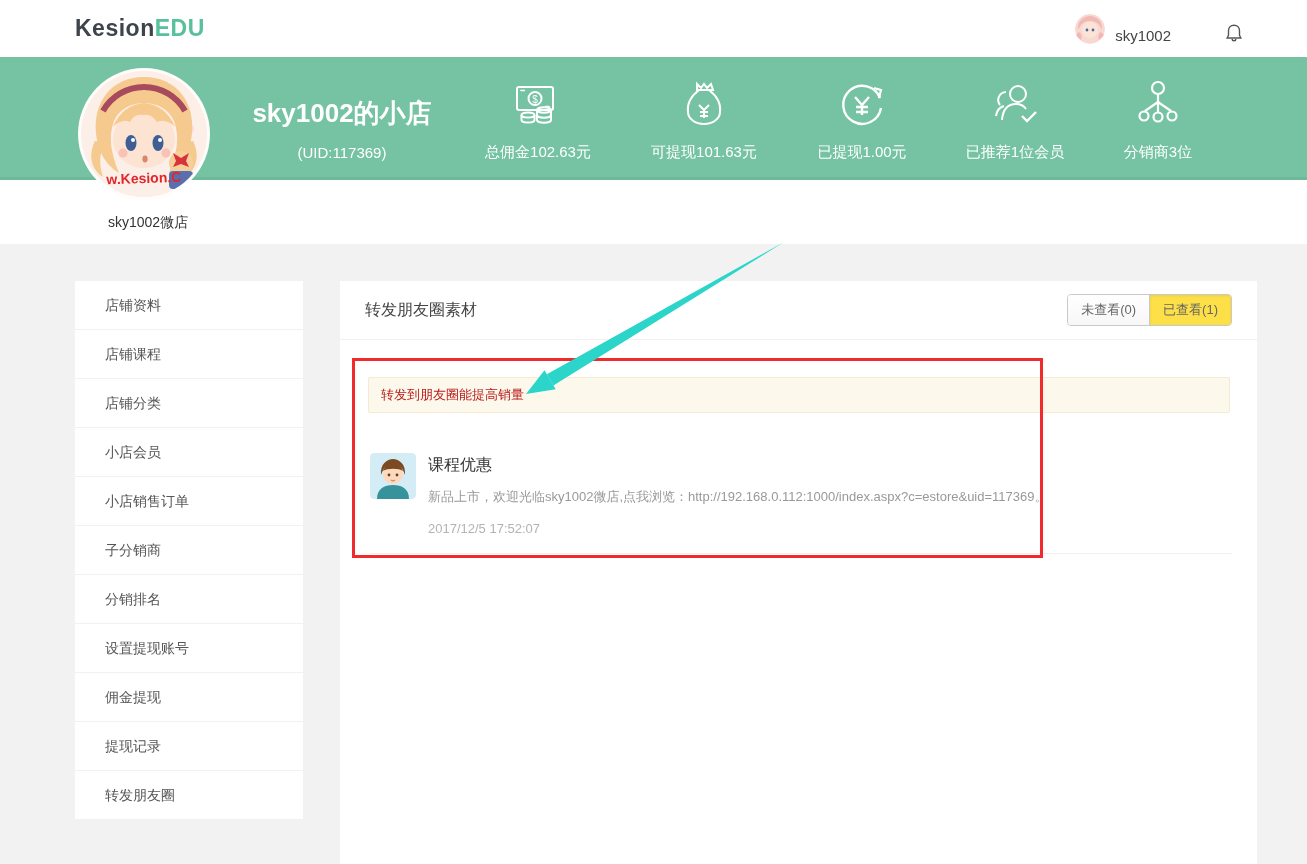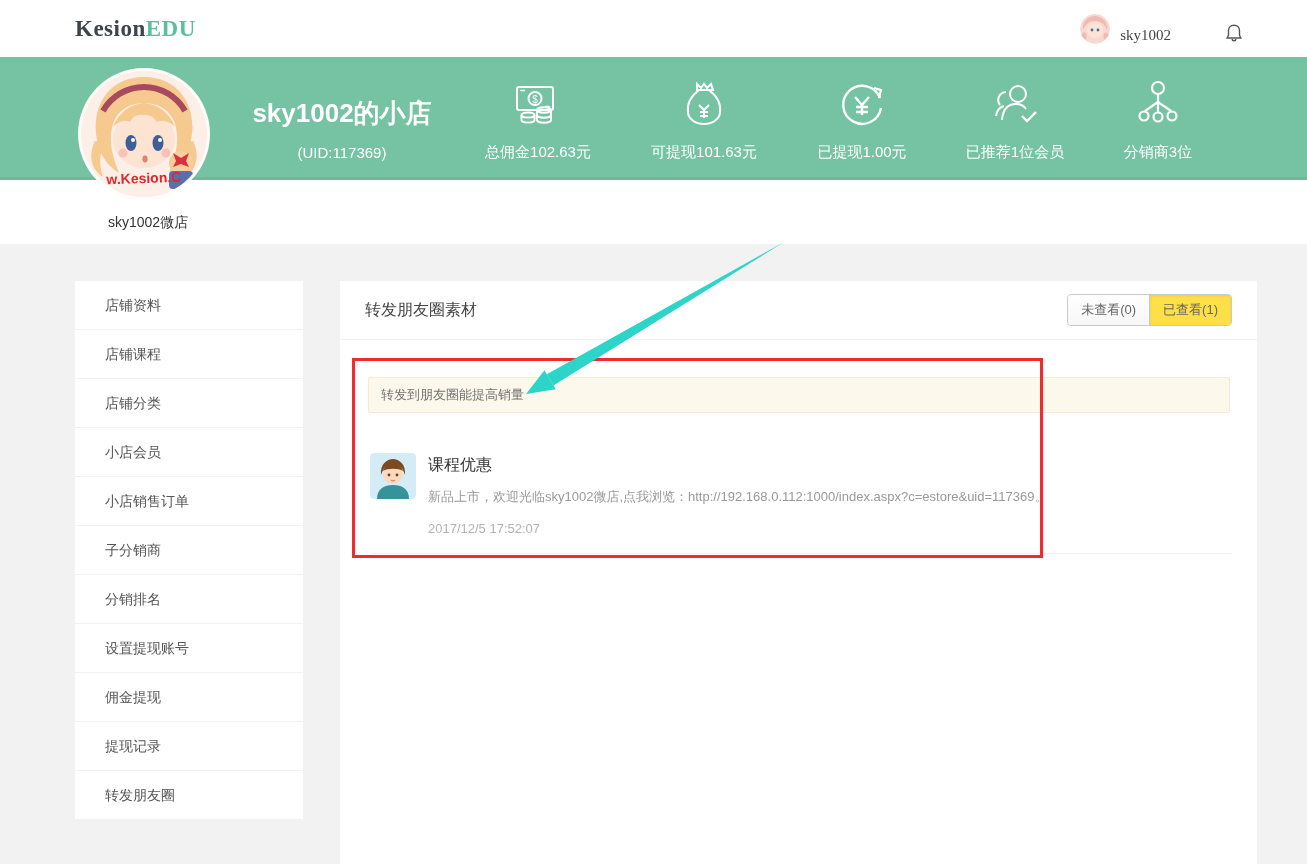--- a/index.html
+++ b/index.html
@@ -1,20 +1,20 @@
 <!DOCTYPE html>
 <html><head>
 <meta charset="utf-8">
 <style>
   * { margin:0; padding:0; box-sizing:border-box; }
   html,body { width:1307px; height:864px; }
   body { font-family:"Liberation Sans","DejaVu Sans",sans-serif; background:#f2f2f2; position:relative; overflow:hidden; }
 
   
-  .topnav { position:absolute; top:0; left:0; width:1307px; height:57px; background:#fff; display:flex; align-items:center; z-index:5;font-family:Liberation Serif, serif; }
+  .topnav { position:absolute; top:0; left:0; width:1307px; height:57px; background:#fff; display:flex; align-items:center; z-index:5; }
   .logo { margin-left:75px; font-size:23px; font-weight:bold; letter-spacing:.5px; cursor:pointer; }
   .logo .k { color:#3d444c; }
   .logo .e { color:#57c19b; }
   .nav-items { display:flex; margin-left:76px; }
   .nav-item { font-size:15px; color:#555; margin-right:46px; padding:6px 2px; cursor:pointer; white-space:nowrap; }
   .nav-right { margin-left:auto; margin-right:62px; display:flex; align-items:flex-end; }
   .mini-avatar { width:30px; height:30px; border-radius:50%; overflow:hidden; flex:0 0 auto; cursor:pointer; }
   .nav-user { font-size:15px; color:#444; margin-left:10px; cursor:pointer; }
   .bell { margin-left:52px; cursor:pointer; display:flex; align-items:center; }
 
@@ -35,21 +35,21 @@
   .sidebar { position:absolute; left:75px; top:281px; width:228px; background:#fff; z-index:3; }
   .side-item { height:49px; line-height:48px; padding-left:30px; font-size:14px; color:#555; border-bottom:1px solid #f1f1f1; cursor:pointer; }
 
   
   .content { position:absolute; left:340px; top:281px; width:917px; height:583px; background:#fff; z-index:3; }
   .content-head { height:59px; padding:0 25px; display:flex; align-items:center; justify-content:space-between; border-bottom:1px solid #f0f0f0;gap:44px; }
   .content-title { font-size:16px; color:#444; }
   .filter-group { display:flex; border:1px solid #c9c9c9; border-radius:4px; overflow:hidden; }
   .filter-btn { height:30px; line-height:30px; padding:0 13px; font-size:13px; color:#666; background:linear-gradient(#ffffff,#f7f7f7); cursor:pointer; white-space:nowrap; }
   .filter-btn.active { background:#fde047; border-left:1px solid #c9c9c9; box-shadow:inset 0 1px 3px rgba(0,0,0,.08); }
-  .notice { margin:37px 27px 0 28px; height:36px; line-height:34px; background:#fdf8ec; border:1px solid #f6ebd2; border-radius:2px; padding:0 12px; font-size:13px; color:#737373; }
+  .notice { margin:37px 27px 0 28px; height:36px; line-height:34px; background:#fdf8ec; border:1px solid #f6ebd2; border-radius:2px; padding:0 12px; font-size:13px; color:#b91c1c; }
   .post { margin:40px 25px 0 30px; display:flex; }
   .post-avatar { width:46px; height:46px; border-radius:4px; overflow:hidden; flex:0 0 auto; }
   .post-main { margin-left:12px; padding-top:2px; }
   .post-title { font-size:16px; color:#333; }
   .post-body { font-size:13px; color:#999; margin-top:12px; }
   .post-time { font-size:13px; color:#b3b3b3; margin-top:15px; }
   .post-divider { margin:17px 25px 0 30px; border-top:1px solid #f0f0f0; }
 
   
   .annot-rect { position:absolute; left:352px; top:358px; width:691px; height:200px; border:3px solid #f12b2b; z-index:40; pointer-events:none; }

